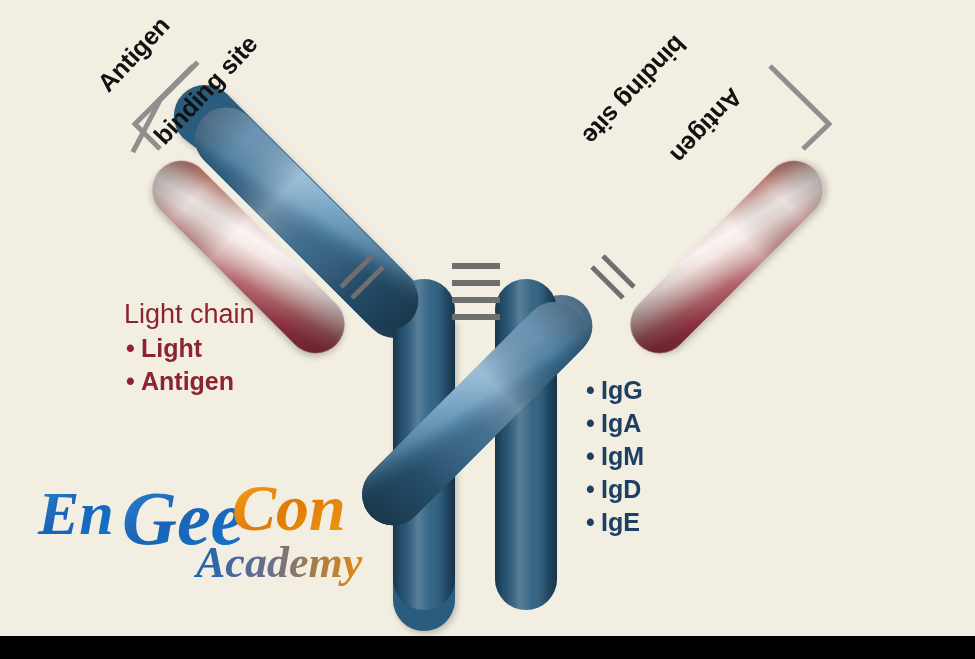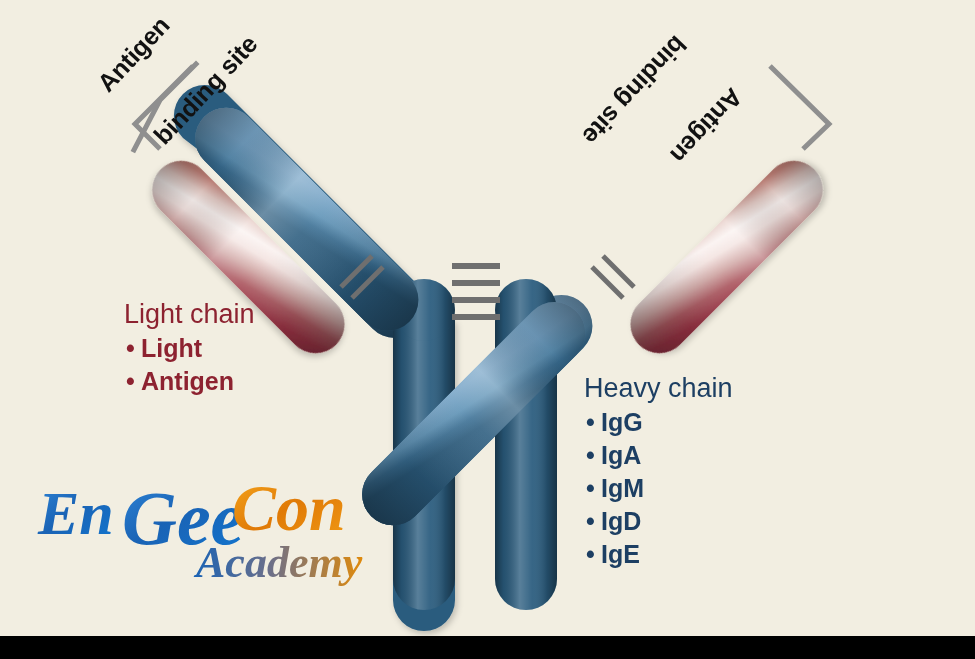--- a/index.html
+++ b/index.html
@@ -290,21 +290,20 @@
           <span>Light</span>
         </li>
         <li>
           <span class="dot">•</span>
           <span>Antigen</span>
         </li>
       </ul>
     </div>
 
     <div class="block" id="heavy-chain-block">
-      <div class="heading">Heavy chain</div>
       <ul>
         <li>
           <span class="dot">•</span>
           <span>IgG</span>
         </li>
         <li>
           <span class="dot">•</span>
           <span>IgA</span>
         </li>
         <li>

